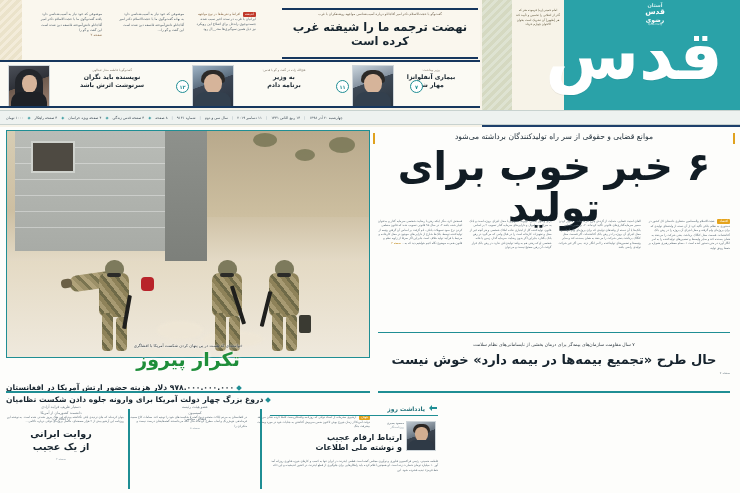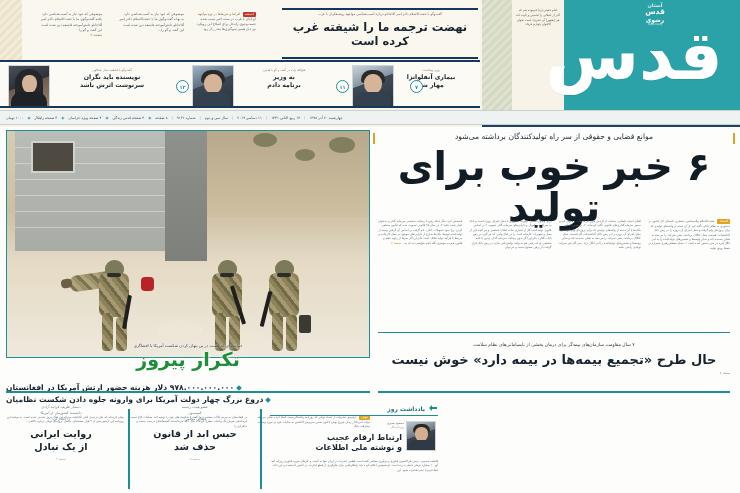--- a/index.html
+++ b/index.html
@@ -405,35 +405,31 @@
     <div class="hr-left" style="top:264px;height:2.4px;background:#1f8e94;"></div>
 
     <div class="bot" style="left:2px;width:118px;">
       <div class="mod-kick ctr" style="margin-top:6px;">
         <div>دستیار ظریف فرایند آزادی</div>
         <div>دانشمند کشورمان از آمریکا</div>
         <div>را اعلام کرد</div>
       </div>
       <div class="mod-title ctr" style="margin-top:6px;">
         <div>روایت ایرانی</div>
-        <div>از یک تبادل</div>
+        <div>از یک عجیب</div>
       </div>
       <div class="micro ctr" style="margin-top:4px;color:#9aa6ae;">صفحه ۳</div>
     </div>
     <div class="vdiv" style="left:128px;"></div>
 
     <div class="bot" style="left:136px;width:118px;">
       <div class="mod-kick ctr" style="margin-top:6px;">
         <div>عضو هیئت رئیسه</div>
         <div>کمیسیون</div>
         <div>قضایی مجلس:</div>
-      </div>
-      <div class="mod-title ctr" style="margin-top:6px;">
-        <div>حبس ابد از قانون</div>
-        <div>حذف شد</div>
       </div>
       <div class="micro ctr" style="margin-top:4px;color:#9aa6ae;">صفحه ۵</div>
     </div>
     <div class="vdiv" style="left:260px;"></div>
 
     <div class="bot" style="left:270px;width:168px;">
       <div class="sec-head" style="right:0;top:4px;">
         <svg class="ic" viewBox="0 0 20 20">
           <path d="M2 10 L8 4 L8 8 L18 8 L18 12 L8 12 L8 16 Z" fill="#1f8e94"></path>
         </svg>

